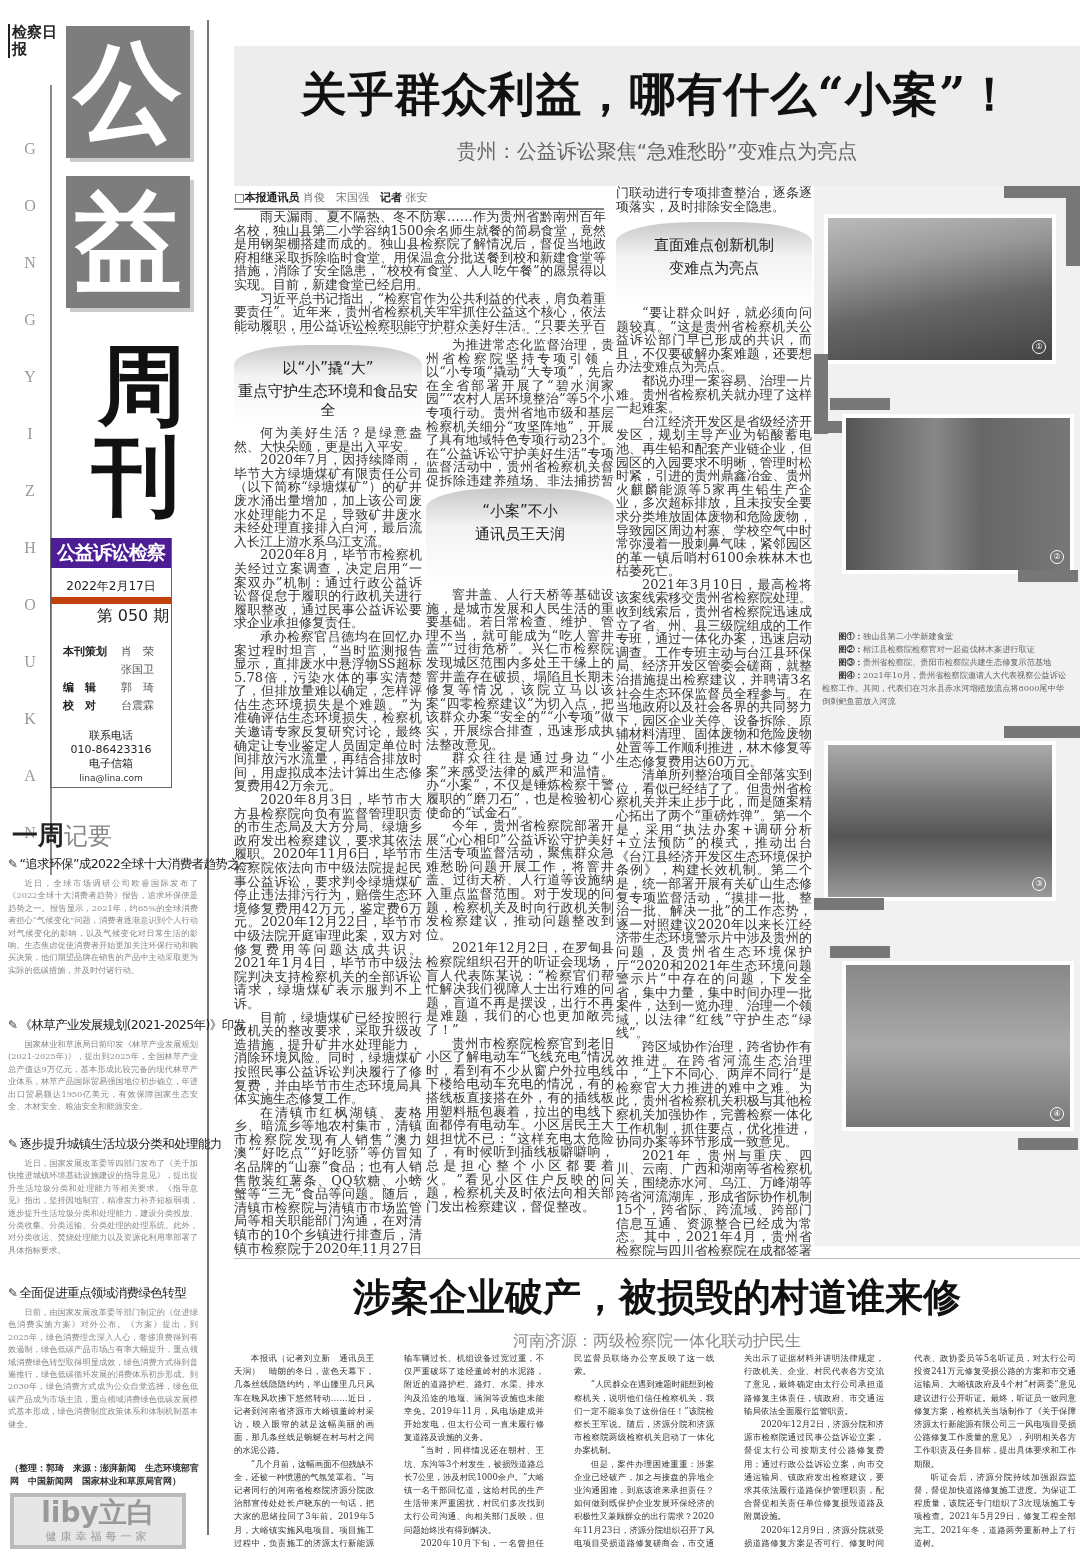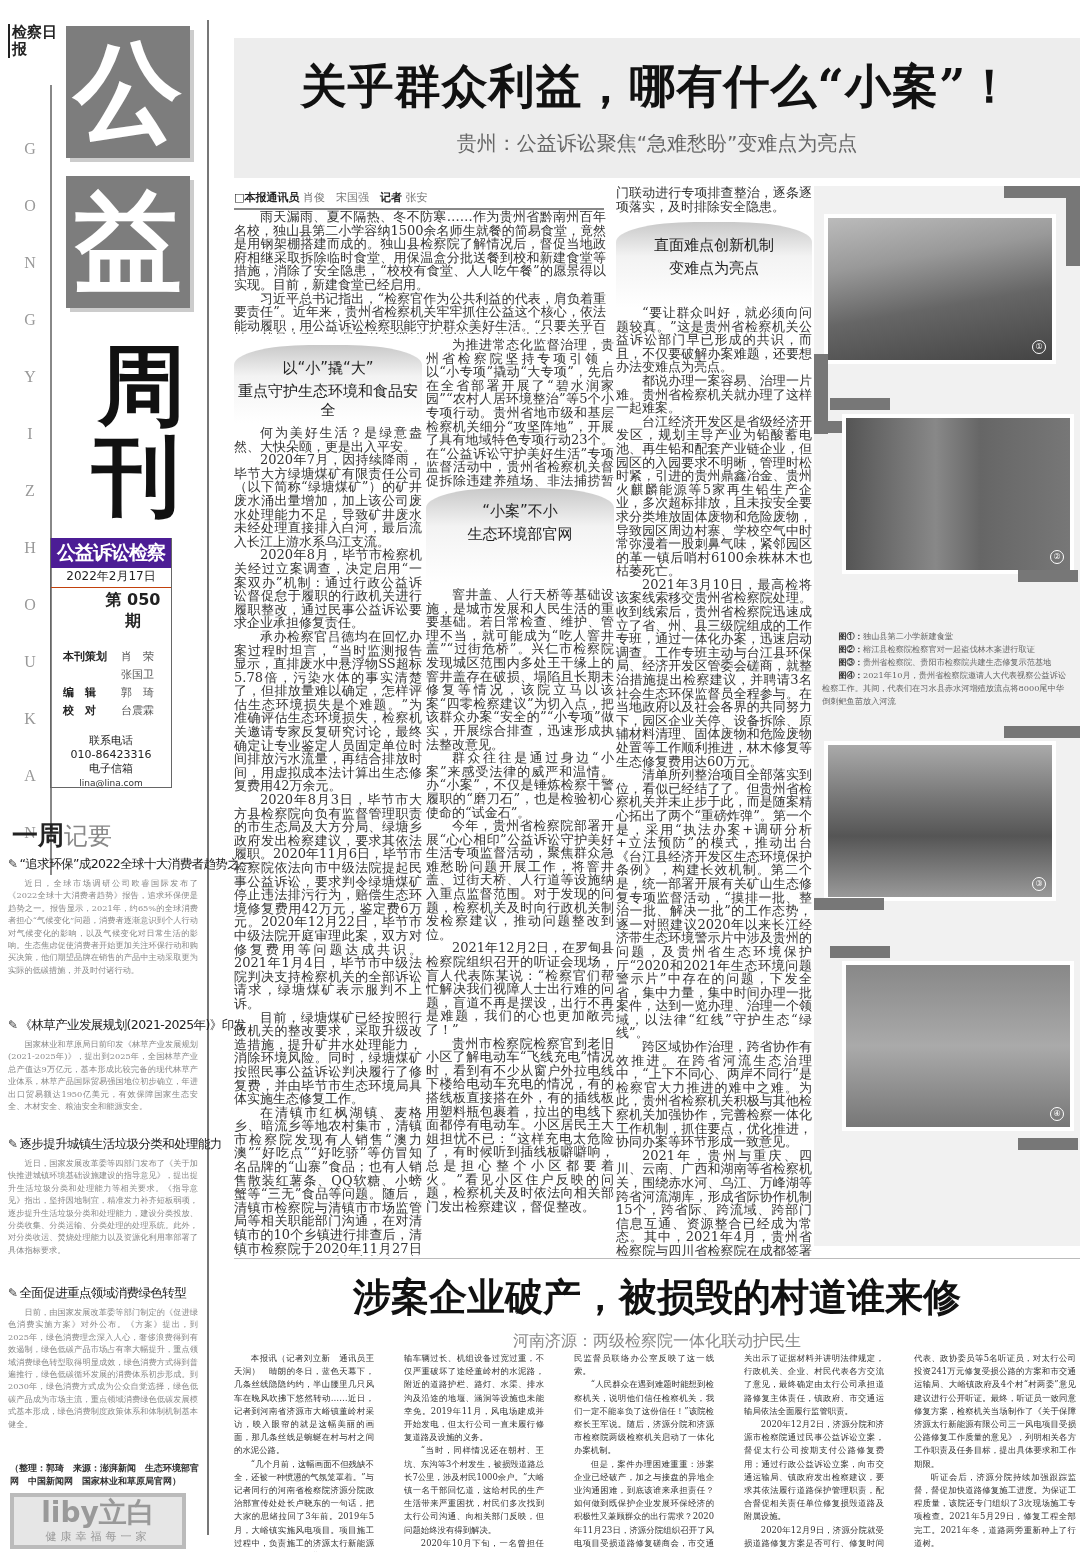--- a/index.html
+++ b/index.html
@@ -13,22 +13,22 @@
   .pinyin { position: absolute; left: 20px; top: 120px; width: 20px; font-family: "Liberation Serif", serif; font-size: 16px; color: #999; line-height: 57px; text-align: center; }
   .bigchar { position: absolute; left: 66px; width: 124px; height: 132px; background: #7d7d7d; color: #fff; font-size: 108px; line-height: 132px; text-align: center; font-weight: bold; box-shadow: 4px 4px 0 #ccc; font-family: "DejaVu Sans", sans-serif; }
   .bigchar.c1 { top: 26px; }
   .bigchar.c2 { top: 176px; }
   .weekly { position: absolute; left: 70px; font-size: 88px; line-height: 90px; font-weight: bold; color: #111; font-family: "DejaVu Serif", serif; }
   .weekly.w1 { top: 340px; left: 98px; }
   .weekly.w2 { top: 430px; left: 92px; }
   .rvline { position: absolute; left: 207px; top: 20px; width: 2px; height: 1515px; background: #777; }
   .infobox { position: absolute; left: 50px; top: 538px; width: 122px; height: 250px; border: 1px solid #666; border-top: none; }
   .infobox .banner { background: #4c1d95; color: #fff; font-size: 19px; font-weight: bold; text-align: center; padding: 2px 0; font-family: "DejaVu Sans", sans-serif; letter-spacing: -1px; }
-  .infobox .date { text-align: center; font-size: 12px; margin-top: 0; font-family: "DejaVu Sans", sans-serif; border-bottom: 1px solid #c2410c; padding-bottom: 2px; }
-  .infobox .issue { text-align: center; font-size: 16px; font-weight: bold; font-family: "DejaVu Sans", sans-serif; margin-top: 2px; padding-left: 44px; }
+  .infobox .date { text-align: center; font-size: 12px; margin-top: 10px; font-family: "DejaVu Sans", sans-serif; border-bottom: 7px solid #c2410c; padding-bottom: 2px; }
+  .infobox .issue { text-align: center; font-size: 16px; font-weight: normal; font-family: "DejaVu Sans", sans-serif; margin-top: 2px; padding-left: 44px; }
   .infobox .staff { font-size: 11px; margin-top: 16px; padding-left: 12px; line-height: 18px; font-family: "DejaVu Sans", sans-serif; }
   .staff .row { display: flex; }
   .staff .role { width: 58px; font-weight: bold; }
   .staff .name { color: #555; }
   .infobox .contact { text-align: center; font-size: 11px; margin-top: 14px; line-height: 14px; font-family: "DejaVu Sans", sans-serif; }
   .infobox .contact .email { font-size: 9px; color: #333; }
 
   .week-title { position: absolute; left: 12px; top: 818px; font-size: 26px; font-weight: bold; font-family: Liberation Serif, serif; }
   .week-title .thin { color: #888; font-weight: normal; font-size: 24px; }
   .news { position: absolute; left: 8px; width: 190px; }
@@ -36,21 +36,21 @@
   .news h4 .pen { display: inline-block; font-size: 12px; margin-right: 2px; color: #333; }
   .news p { font-size: 8.2px; line-height: 12.4px; color: #888; text-indent: 2em; margin-top: 4px; text-align: justify; }
   .n1 { top: 856px; } .n2 { top: 1017px; } .n3 { top: 1136px; } .n4 { top: 1285px; }
   .source { position: absolute; left: 10px; top: 1462px; width: 190px; font-size: 9px; font-weight: bold; line-height: 13px; font-family: "DejaVu Sans", sans-serif; color: #333; }
   .liby { position: absolute; left: 10px; top: 1493px; width: 176px; height: 56px; background: #bbb; padding: 4px; }
   .liby .inner { width: 100%; height: 100%; background: #e6e6e6; text-align: center; }
   .liby .logo { font-size: 28px; font-weight: bold; color: #999; line-height: 32px; font-family: "DejaVu Sans", sans-serif; }
   .liby .slogan { font-size: 11px; color: #999; letter-spacing: 4px; font-family: "DejaVu Sans", sans-serif; }
 
   
-  .head1 { position: absolute; left: 234px; top: 38px; width: 846px; height: 140px; background: #ededed; text-align: center; }
+  .head1 { position: absolute; left: 234px; top: 46px; width: 846px; height: 140px; background: #ededed; text-align: center; }
   .head1 .title { font-size: 46px; font-weight: bold; margin-top: 18px; color: #111; letter-spacing: 1px; }
   .head1 .sub { font-size: 20px; color: #666; margin-top: 12px; font-family: "DejaVu Sans", sans-serif; }
   .byline { position: absolute; left: 234px; top: 190px; width: 370px; font-size: 11px; border-bottom: 2px solid #888; padding-bottom: 3px; font-family: "DejaVu Sans", sans-serif; }
   .byline .grey { color: #777; }
   .col { position: absolute; font-size: 13px; line-height: 13.6px; color: #333; text-align: justify; overflow: hidden; }
   .col p { text-indent: 2em; }
   .lead { left: 234px; top: 210px; width: 372px; height: 124px; }
   .c-a { left: 234px; top: 426px; width: 188px; height: 830px; }
   .c-b { left: 426px; top: 338px; width: 188px; height: 150px; }
   .c-b2 { left: 426px; top: 588px; width: 188px; height: 660px; }
@@ -199,21 +199,21 @@
   <p>2020年8月3日，毕节市大方县检察院向负有监督管理职责的市生态局及大方分局、绿塘乡政府发出检察建议，要求其依法履职。2020年11月6日，毕节市检察院依法向市中级法院提起民事公益诉讼，要求判令绿塘煤矿停止违法排污行为，赔偿生态环境修复费用42万元，鉴定费6万元。2020年12月22日，毕节市中级法院开庭审理此案，双方对修复费用等问题达成共识。2021年1月4日，毕节市中级法院判决支持检察机关的全部诉讼请求，绿塘煤矿表示服判不上诉。</p>
   <p>目前，绿塘煤矿已经按照行政机关的整改要求，采取升级改造措施，提升矿井水处理能力，消除环境风险。同时，绿塘煤矿按照民事公益诉讼判决履行了修复费，并由毕节市生态环境局具体实施生态修复工作。</p>
   <p>在清镇市红枫湖镇、麦格乡、暗流乡等地农村集市，清镇市检察院发现有人销售“澳力澳”“好吃点”“好吃骄”等仿冒知名品牌的“山寨”食品；也有人销售散装红薯条、QQ软糖、小螃蟹等“三无”食品等问题。随后，清镇市检察院与清镇市市场监管局等相关职能部门沟通，在对清镇市的10个乡镇进行排查后，清镇市检察院于2020年11月27日立案，并成立了以检察长为组长的专案组，走访了8个乡镇集市，逐摊逐点摸排，巡查商品零售200余种，实物取证14次。三天后，清镇市检察院向当地市场监督管理局公开宣告送达检察建议。当日，市场监督管理局主动联系清镇市检察院，随即持直接整改事宜。并于12月11日开展了“清镇市农村假冒伪劣食品专项整治行动”，收缴假冒伪劣食品137公斤，罚款约3万元。</p>
 </div>
 <div class="col c-b">
   <p>为推进常态化监督治理，贵州省检察院坚持专项引领，以“小专项”撬动“大专项”，先后在全省部署开展了“碧水润家园”“农村人居环境整治”等5个小专项行动。贵州省地市级和基层检察机关细分“攻坚阵地”，开展了具有地域特色专项行动23个。在“公益诉讼守护美好生活”专项监督活动中，贵州省检察机关督促拆除违建养殖场、非法捕捞暂养箱约1500个；督促清理违法堆放的各类垃圾和固体废物约7万吨；督促查处假冒伪劣食品1万余公斤。</p>
 </div>
 
 <div class="sechead sh2">
   <div class="l1">“小案”不小</div>
-  <div class="l2">生态环境部官网</div>
+  <div class="l2">通讯员王天润</div>
 </div>
 <div class="col c-b2">
   <p>窨井盖、人行天桥等基础设施，是城市发展和人民生活的重要基础。若日常检查、维护、管理不当，就可能成为“吃人窨井盖”“过街危桥”。兴仁市检察院发现城区范围内多处王干缘上的窨井盖存在破损、塌陷且长期未修复等情况，该院立马以该案“四零检察建议”为切入点，把该群众办案“安全的”“小专项”做实，开展综合排查，迅速形成执法整改意见。</p>
   <p>群众往往是通过身边“小案”来感受法律的威严和温情。办“小案”，不仅是锤炼检察干警履职的“磨刀石”，也是检验初心使命的“试金石”。</p>
   <p>今年，贵州省检察院部署开展“心心相印”公益诉讼守护美好生活专项监督活动，聚焦群众急难愁盼问题开展工作，将窨井盖、过街天桥、人行道等设施纳入重点监督范围。对于发现的问题，检察机关及时向行政机关制发检察建议，推动问题整改到位。</p>
   <p>2021年12月2日，在罗甸县检察院组织召开的听证会现场，盲人代表陈某说：“检察官们帮忙解决我们视障人士出行难的问题，盲道不再是摆设，出行不再是难题，我们的心也更加敞亮了！”</p>
   <p>贵州市检察院检察官到老旧小区了解电动车“飞线充电”情况时，看到有不少从窗户外拉电线下楼给电动车充电的情况，有的搭线板直接搭在外，有的插线板用塑料瓶包裹着，拉出的电线下面都停有电动车。小区居民王大姐担忧不已：“这样充电太危险了，有时候听到插线板噼噼响，总是担心整个小区都要着火。”看见小区住户反映的问题，检察机关及时依法向相关部门发出检察建议，督促整改。</p>
 </div>
 
 <div class="col c-c">

